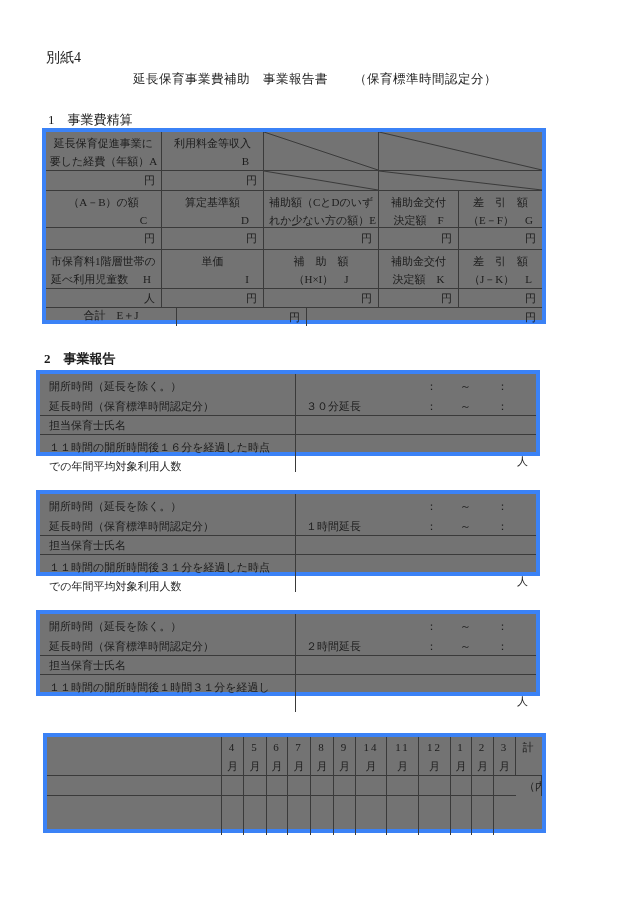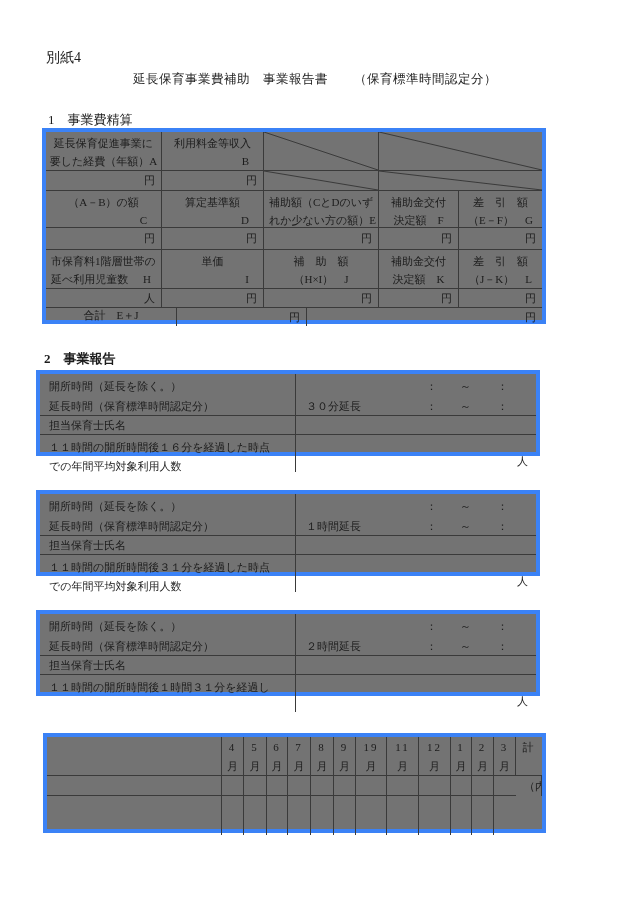--- a/index.html
+++ b/index.html
@@ -328,21 +328,21 @@
       </div>
     <div class="cell mh">
         <span class="mn">8</span>
         <span class="mu">月</span>
       </div>
     <div class="cell mh">
         <span class="mn">9</span>
         <span class="mu">月</span>
       </div>
     <div class="cell mh">
-        <span class="mn">19</span>
+        <span class="mn">14</span>
         <span class="mu">月</span>
       </div>
     <div class="cell mh">
         <span class="mn">11</span>
         <span class="mu">月</span>
       </div>
     <div class="cell mh">
         <span class="mn">12</span>
         <span class="mu">月</span>
       </div>

